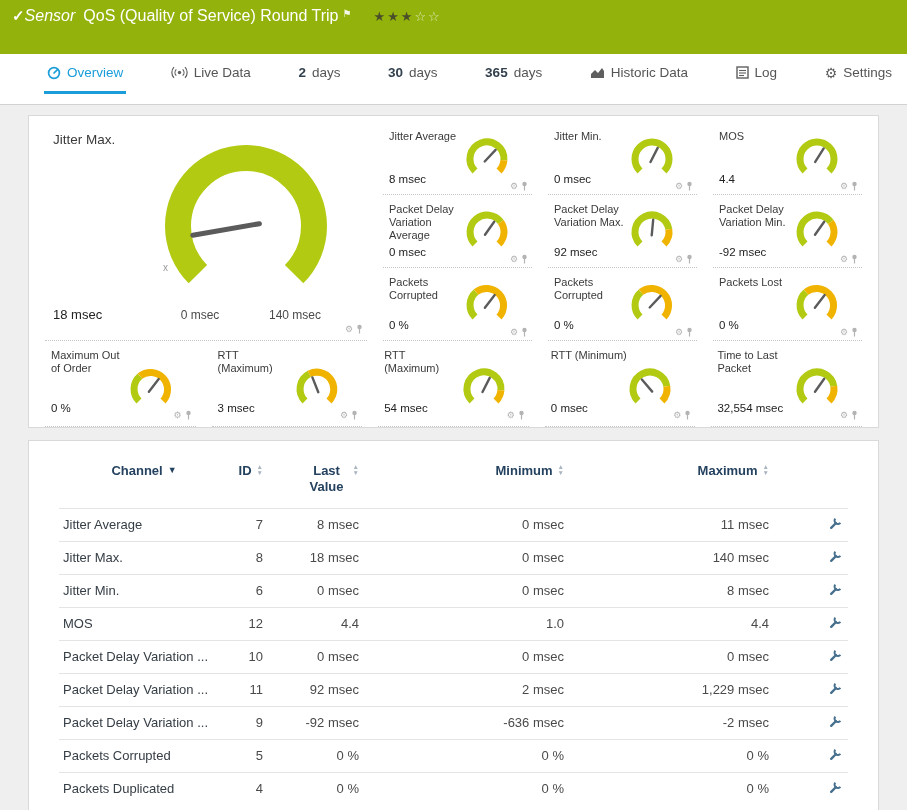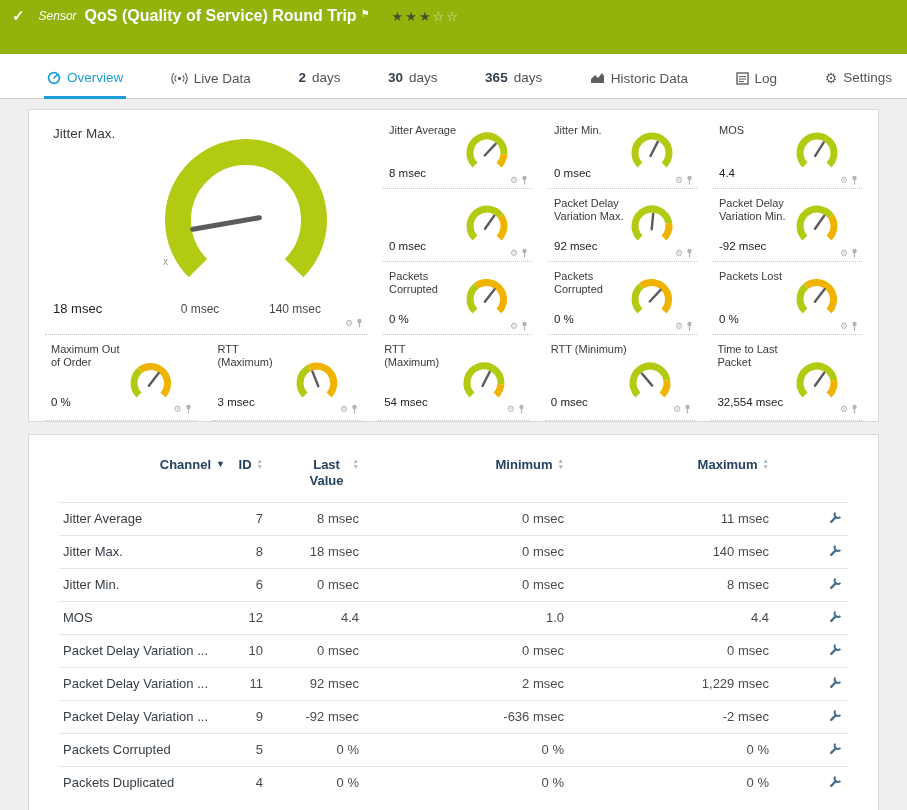--- a/index.html
+++ b/index.html
@@ -3,31 +3,31 @@
 <meta charset="utf-8">
 <style>
   *{box-sizing:border-box;margin:0;padding:0}
   html,body{width:907px;height:810px;overflow:hidden;background:#efefef;
     font-family:"Liberation Sans",sans-serif;-webkit-font-smoothing:antialiased}
 
   
   .header{background:#93b20c;color:#fff;height:54px;padding:7px 10px 4px}
   .header-row{display:flex;align-items:center}
   .check{font-size:15px;font-weight:bold;margin-left:2px}
-  .kind{font-style:italic;font-size:12px;margin-left:14px}
-  .title{font-weight:bold;font-size:16px;margin-left:8px}
+  .kind{font-style:italic;font-size:16px;}
+  .title{font-weight:normal;font-size:16px;margin-left:8px}
   .flag{font-size:10px;align-self:flex-start;margin-left:4px;margin-top:1px;opacity:.9}
   .stars{margin-left:22px;font-size:13px;letter-spacing:2px;line-height:1}
   .star{color:#4a4f2a}
   .star.empty{color:#dde8b1}
   .status{margin-left:46px;font-size:12px;font-weight:bold;margin-top:4px}
 
   
-  .tabbar{background:#fff;display:flex;align-items:flex-end;justify-content:space-between;
-    padding:0 12px 0 44px;height:45px;border-bottom:1px solid #d2d2d2}
+  .tabbar{background:#fff;display:flex;align-items:center;justify-content:space-between;
+    padding:0 12px 0 44px;height:51px;border-bottom:1px solid #d2d2d2}
   .tab{display:flex;align-items:center;gap:6px;font-size:13.5px;color:#555;
     padding:0 3px 11px;border-bottom:3px solid transparent;margin-bottom:-1px;cursor:pointer;white-space:nowrap}
   .tab.active{color:#1b9dd9;border-bottom-color:#1b9dd9}
   .tab .ticon{display:inline-flex;color:#5f5f5f;line-height:1}
   .tab.active .ticon{color:#1b9dd9}
   .tab .tgear{font-size:14px}
   .tnum{color:#33404d;font-weight:bold;font-size:13.5px}
   .tlabel{line-height:1}
 
   
@@ -56,21 +56,21 @@
   .scale-min,.scale-max{position:absolute;top:186px;width:70px;text-align:center;font-size:12px;color:#4a4a4a}
   .scale-min{left:120px}
   .scale-max{left:215px}
   .gmark{position:absolute;left:118px;top:140px;font-size:10px;color:#999}
   .gcell.big .gicons{bottom:6px}
 
   
   .table-panel{margin-top:12px;padding:18px 30px 24px;min-height:400px}
   table{width:100%;border-collapse:collapse;table-layout:fixed}
   th{color:#24425f;font-size:13px;font-weight:bold;padding:4px 4px 12px;vertical-align:top}
-  th.left{text-align:right}
+  th.left{text-align:center}
   th.num{text-align:right}
   .thwrap{display:inline-flex;align-items:flex-start}
   .thlabel{line-height:1.25}
   .narrow .thlabel{width:42px;display:inline-block;text-align:center}
   .sorted{color:#24425f;font-size:9px;margin-left:5px;margin-top:2px}
   .sort{display:inline-flex;flex-direction:column;margin-left:5px;color:#a9b5c1;font-size:6.5px;line-height:5.5px;margin-top:1px}
   td{font-size:13px;color:#4a4a4a;padding:8px 4px;border-top:1px solid #e4e4e4}
   td.chan{color:#353d45;padding-right:0;overflow:hidden;white-space:nowrap;text-overflow:ellipsis}
   td.num{text-align:right}
   td.c-id{padding-right:16px}
@@ -219,20 +219,21 @@
             <span>⚙</span>
             <span class="pin">
               <svg width="7" height="10" viewBox="0 0 7 10">
                 <circle cx="3.5" cy="3" r="2.2" fill="currentColor"></circle>
                 <line x1="3.5" y1="5" x2="3.5" y2="9.5" stroke="currentColor" stroke-width="1.2"></line>
               </svg>
             </span>
           </div>
         </div>
         <div class="gcell">
+          <div class="glabel">Packet Delay Variation Average</div>
           <div class="gsvg"><svg width="58" height="48" viewBox="0 0 58 48">
               <path d="M 17.0 38.0 A 17 17 0 1 1 42.8 16.0" stroke="#b2ca12" stroke-width="7" fill="none"></path>
               <path d="M 42.8 16.0 A 17 17 0 0 1 41.0 38.0" stroke="#f0b400" stroke-width="7" fill="none"></path>
               <line x1="27.0" y1="28.8" x2="36.2" y2="15.8" stroke="#5b5b5b" stroke-width="2.4" stroke-linecap="round"></line>
             </svg></div>
           <div class="gvalue">0 msec</div>
           <div class="gicons">
             <span>⚙</span>
             <span class="pin">
               <svg width="7" height="10" viewBox="0 0 7 10">

